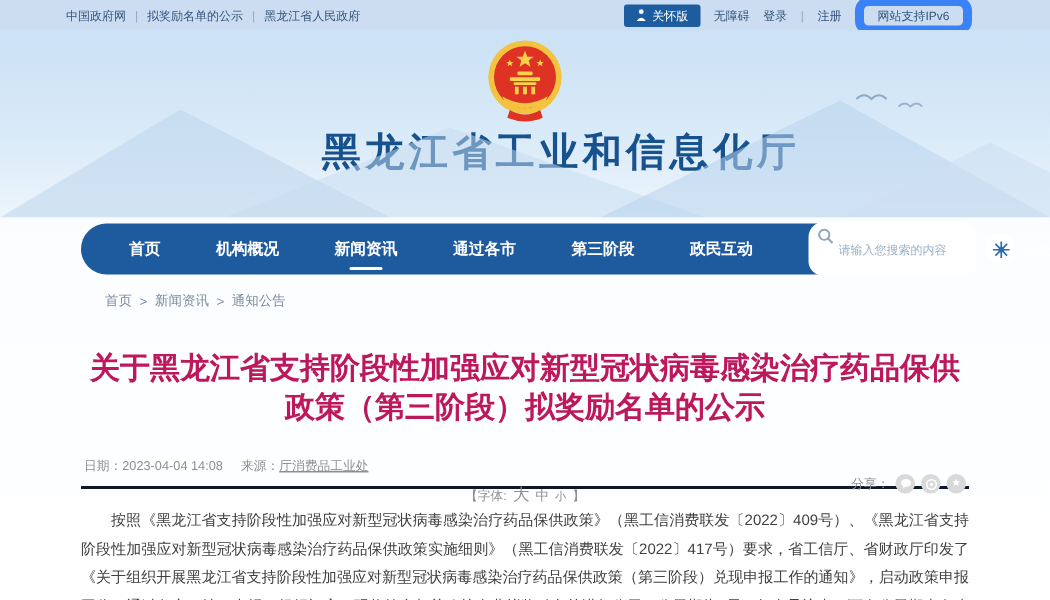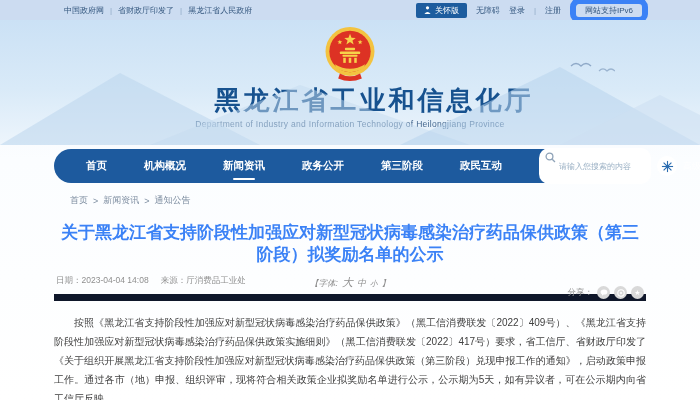--- a/index.html
+++ b/index.html
@@ -1,20 +1,20 @@
 <!DOCTYPE html>
 <html><head>
 <meta charset="utf-8">
 <style>
   * { margin:0; padding:0; box-sizing:border-box; }
   html,body { width:700px; height:400px; overflow:hidden; }
   body { font-family:"Liberation Sans","DejaVu Sans",sans-serif; background:linear-gradient(180deg,#eef4fb 0%,#fbfdff 40%,#ffffff 100%); }
 
   
-  .topbar { height:20px; background:#ccdcf1; display:flex; align-items:center; padding:0 52px 0 64px; font-size:8px; color:#33567e; }
+  .topbar { height:20px; background:#ccdcf1; display:flex; align-items:center; padding:0 52px 0 44px; font-size:8px; color:#33567e; }
   .topbar-links { display:flex; align-items:center; gap:6px; }
   .topbar-sep { color:#8fa9c6; }
   .topbar-right { margin-left:auto; display:flex; align-items:center; gap:9px; }
   .care-btn { background:#1d5c9e; color:#fff; border-radius:2px; padding:2px 8px; display:flex; align-items:center; gap:4px; font-size:8px; cursor:pointer; }
   .ipv6-pill { border:6px solid #3b82f6; border-radius:9px; padding:1px 9px; font-size:8px; color:#33567e; cursor:pointer; }
   .tb-link { cursor:pointer; }
 
   
   .masthead { height:125px; position:relative; overflow:hidden; text-align:center;
     background:linear-gradient(180deg,#cbe1f5 0%,#d9eaf8 55%,#edf5fc 100%); }
@@ -36,42 +36,42 @@
   .mag { position:absolute; left:6px; top:4px; }
   .snowflake { width:20px; height:20px; border-radius:50%; background:#fff; display:flex; align-items:center; justify-content:center; }
   .adv { color:#fff; font-size:9px; display:flex; align-items:center; gap:3px; cursor:pointer; white-space:nowrap; }
 
   
   .breadcrumb { margin:11px 0 0 70px; font-size:9px; color:#7d8da0; display:flex; gap:5px; align-items:center; }
   .crumb { cursor:pointer; }
 
   
   .content { width:592px; margin:0 auto; }
-  .article-title { text-align:center; font-weight:bold; font-size:17px; color:#3b82f6; margin-top:15px; line-height:1.3; }
-  .meta-row { position:relative; margin-top:6px; padding-bottom:22px; border-bottom:7px solid #0f172a; font-size:8.5px; color:#8f8f8f; height:22px; }
+  .article-title { text-align:center; font-weight:bold; font-size:20px; color:#be185d; margin-top:26px; line-height:1.3; }
+  .meta-row { position:relative; margin-top:17px; padding-bottom:22px; border-bottom:2px solid #0f172a; font-size:8.5px; color:#8f8f8f; height:22px; }
   .meta-left { position:absolute; left:2px; top:3px; display:flex; gap:12px; }
-  .meta-source-val { cursor:pointer; }
-  .font-widget { position:absolute; left:50%; transform:translateX(-50%); top:3px; display:flex; align-items:baseline; gap:4px; color:#8f8f8f;font-style:italic; }
+  .meta-source-val { text-decoration:underline; cursor:pointer; }
+  .font-widget { position:absolute; left:50%; transform:translateX(-50%); top:20px; display:flex; align-items:baseline; gap:4px; color:#8f8f8f; }
   .fs-large { font-size:11px; cursor:pointer; }
   .fs-mid { font-size:9px; cursor:pointer; }
   .fs-small { font-size:7.5px; cursor:pointer; }
   .meta-right { position:absolute; right:2px; top:14px; display:flex; align-items:center; gap:4px; }
   .share-circle { width:13px; height:13px; border-radius:50%; background:#d9d9d9; display:inline-flex; align-items:center; justify-content:center; cursor:pointer; color:#fff; font-size:7px; line-height:1; }
 
   .body-text { margin-top:12px; font-size:10px; color:#404040; line-height:19px; text-align:justify; text-indent:2em; }
   .contact-line { margin-top:5px; font-size:9.5px; color:#404040; line-height:19px; text-indent:2em; }
 </style>
 </head>
 <body>
 
 <div class="topbar">
   <div class="topbar-links">
     <span class="tb-link">中国政府网</span>
     <span class="topbar-sep">|</span>
-    <span class="tb-link">省财政厅印发了</span>
+    <span class="tb-link">拟奖励名单的公示</span>
     <span class="topbar-sep">|</span>
     <span class="tb-link">黑龙江省人民政府</span>
   </div>
   <div class="topbar-right">
     <span class="care-btn">
       <svg width="7" height="8" viewBox="0 0 7 8">
           <circle cx="3.5" cy="1.8" r="1.6" fill="#fff"></circle>
           <path d="M0.4 8 Q3.5 3.8 6.6 8 Z" fill="#fff"></path>
         </svg>
       <span>关怀版</span>
@@ -104,28 +104,27 @@
     <rect x="20" y="30" width="24" height="3" rx="1" fill="#f7d24a"></rect>
     <rect x="23" y="34" width="18" height="2.2" rx="1" fill="#f7d24a"></rect>
     <rect x="26" y="25.5" width="12" height="3" rx="1" fill="#f7d24a"></rect>
     <rect x="24" y="37.5" width="3" height="6" fill="#f7d24a"></rect>
     <rect x="30.5" y="37.5" width="3" height="6" fill="#f7d24a"></rect>
     <rect x="37" y="37.5" width="3" height="6" fill="#f7d24a"></rect>
     <path d="M14 45 Q32 56 50 45 L48 50 Q32 59 16 50 Z" fill="#f3c340"></path>
     <path d="M20 56 Q32 63 44 56 L46 62 Q32 68 18 62 Z" fill="#dd3224"></path>
   </svg>
   <div class="site-title">黑龙江省工业和信息化厅</div>
-  <div class="site-sub">Department of Industry and Information Technology of Heilongjiang Province</div>
 </div>
 
 <div class="nav">
   <span class="nav-item">首页</span>
   <span class="nav-item">机构概况</span>
   <span class="nav-item active">新闻资讯</span>
-  <span class="nav-item">政务公开</span>
+  <span class="nav-item">通过各市</span>
   <span class="nav-item">第三阶段</span>
   <span class="nav-item">政民互动</span>
   <div class="search-zone">
     <span class="search-box">
       <svg class="mag" width="11" height="11" viewBox="0 0 11 11">
         <circle cx="4.5" cy="4.5" r="3.4" fill="none" stroke="#8fa3b8" stroke-width="1.3"></circle>
         <line x1="7.2" y1="7.2" x2="10" y2="10" stroke="#8fa3b8" stroke-width="1.3"></line>
       </svg>
       <input class="search-input" placeholder="请输入您搜索的内容" style="">
     </span>

